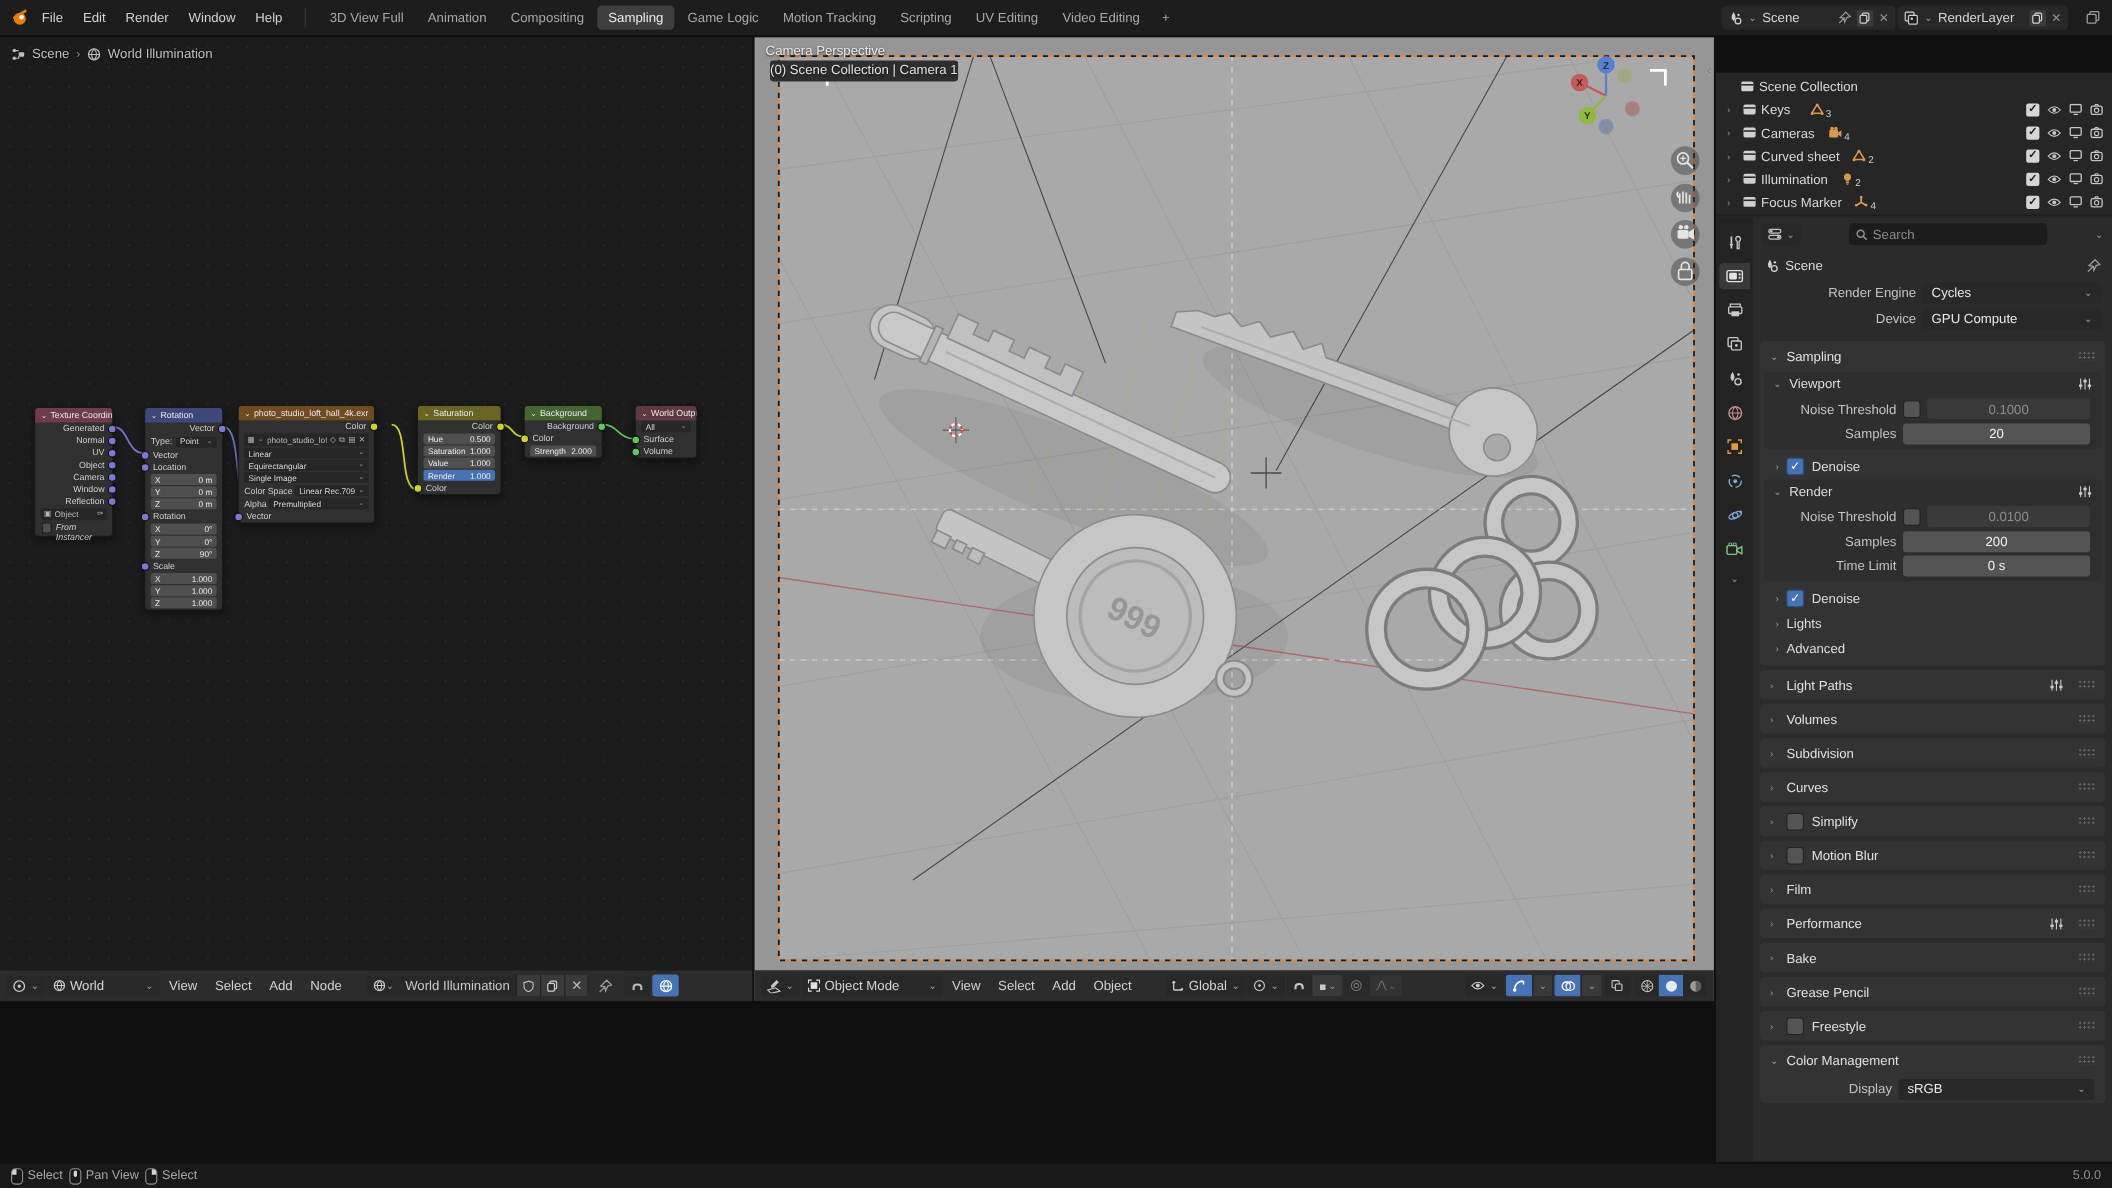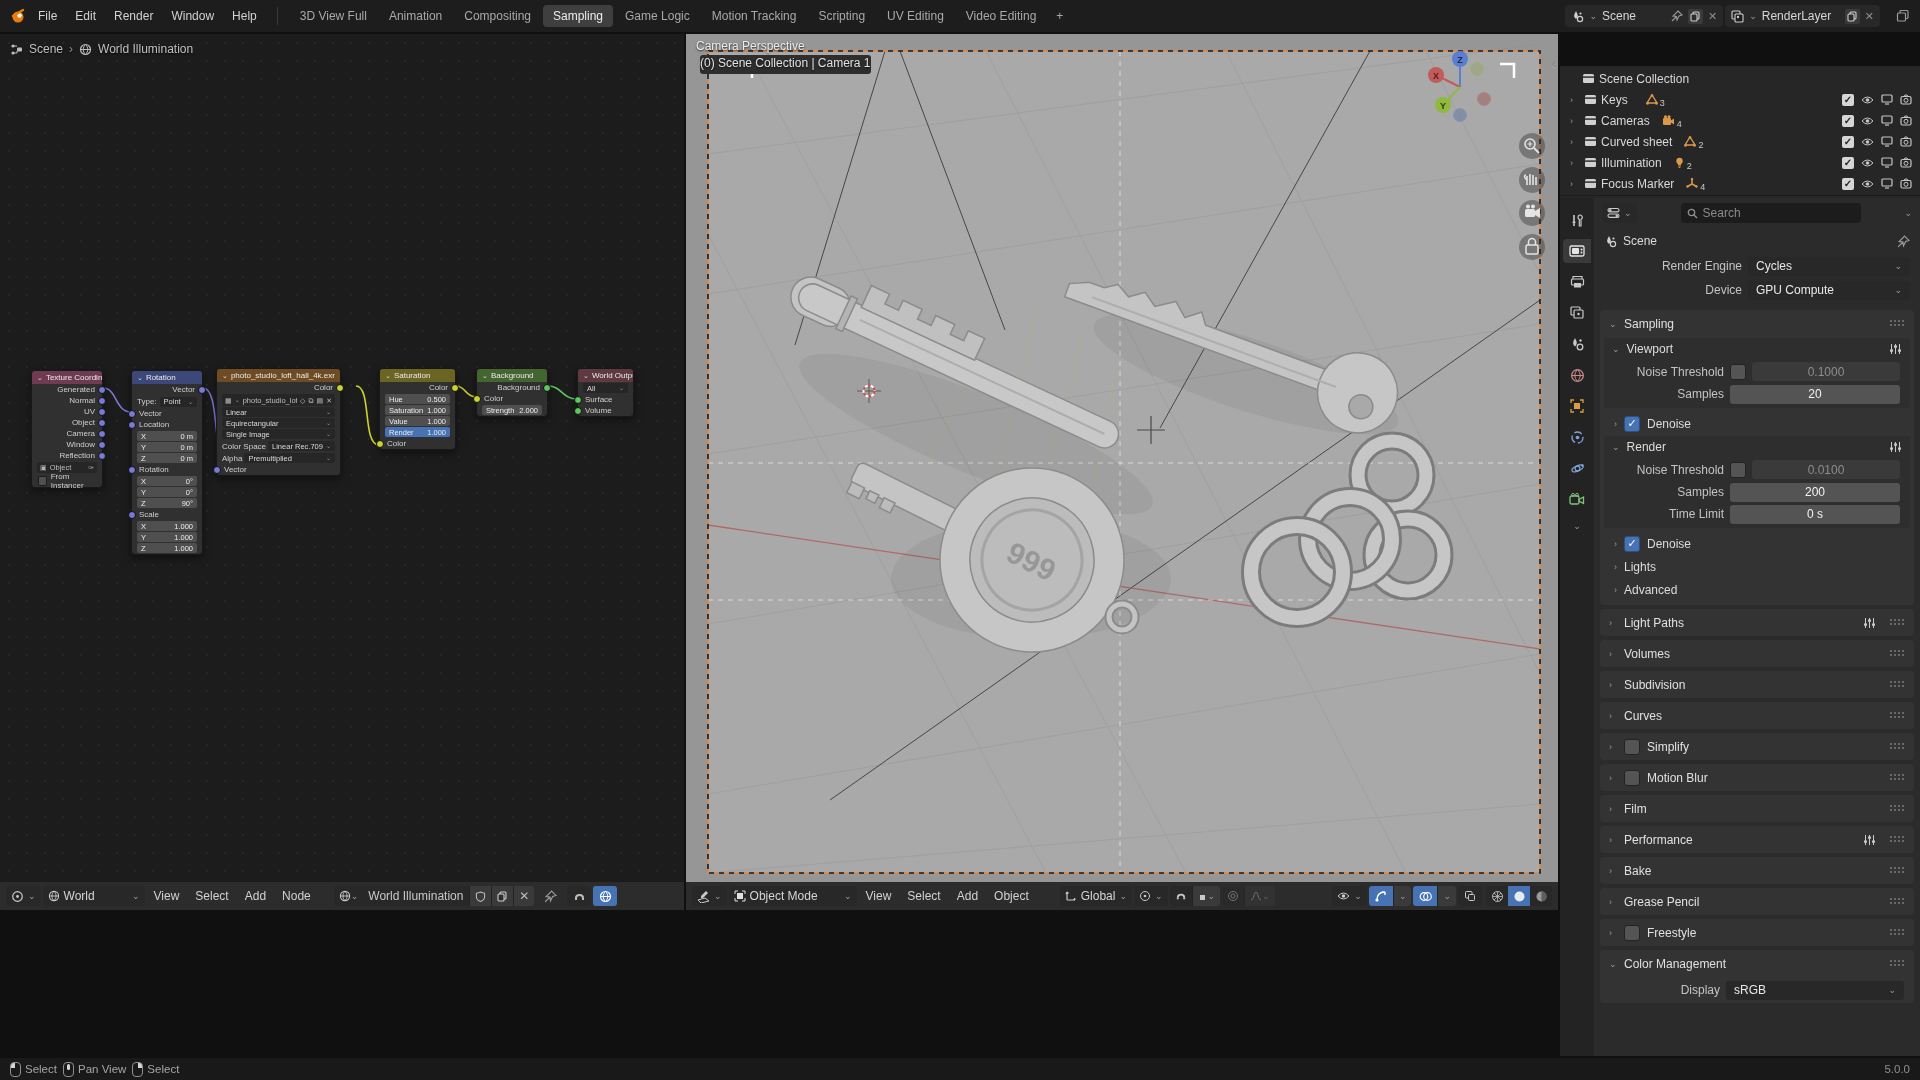--- a/index.html
+++ b/index.html
@@ -47,21 +47,21 @@
   .nfield{margin:1px 5px;height:10px;background:#4f4f4f;border-radius:2px;display:flex;align-items:center;
           justify-content:space-between;padding:0 4px;color:#ececec;font-size:7.5px;}
   .nfield.blue{background:#4772b3;}
   .ndrop{margin:1px 5px;height:10px;background:#262626;border-radius:2px;display:flex;align-items:center;
          padding:0 4px;color:#d8d8d8;font-size:7.5px;gap:3px;}
   .ndrop .chev{margin-left:auto;font-size:6px;}
   .ncombo{display:flex;align-items:center;gap:3px;padding:0 5px;height:13px;}
   .ncombo .lbl{color:#cfcfcf;}
   .nobj{margin:1px 5px;height:11px;background:#262626;border-radius:2px;display:flex;align-items:center;gap:3px;
         padding:0 3px;color:#bdbdbd;font-size:7.5px;}
-  .ncheckrow{display:flex;align-items:center;gap:4px;padding:1px 6px;height:11px;}
+  .ncheckrow{display:flex;gap:4px;padding:1px 6px;height:11px;font-style:italic;}
   .ncb{width:8px;height:8px;background:#4f4f4f;border:1px solid #1c1c1c;border-radius:2px;}
   .tinyico{font-size:7px;color:#b5b5b5;line-height:1;}
   
   #vp-area{position:absolute;left:686px;top:34px;width:872px;height:876px;display:flex;flex-direction:column;background:#969696;}
   .vp-canvas{flex:1;position:relative;overflow:hidden;}
   .vp-overlay{position:absolute;left:10px;top:4px;line-height:16px;color:#ececec;text-shadow:0 1px 2px rgba(0,0,0,.75);}
   .vp-overlay .sub{color:#e2e2e2;}
   .vp-nchev{position:absolute;right:2px;top:22px;color:#7d7d7d;font-size:13px;text-shadow:0 1px 1px rgba(255,255,255,.3);}
   .shadebtns{display:flex;align-items:center;background:#282828;border-radius:3px;overflow:hidden;height:20px;margin-left:2px;}
   .shadebtns .sb{width:22px;height:20px;display:flex;align-items:center;justify-content:center;}

